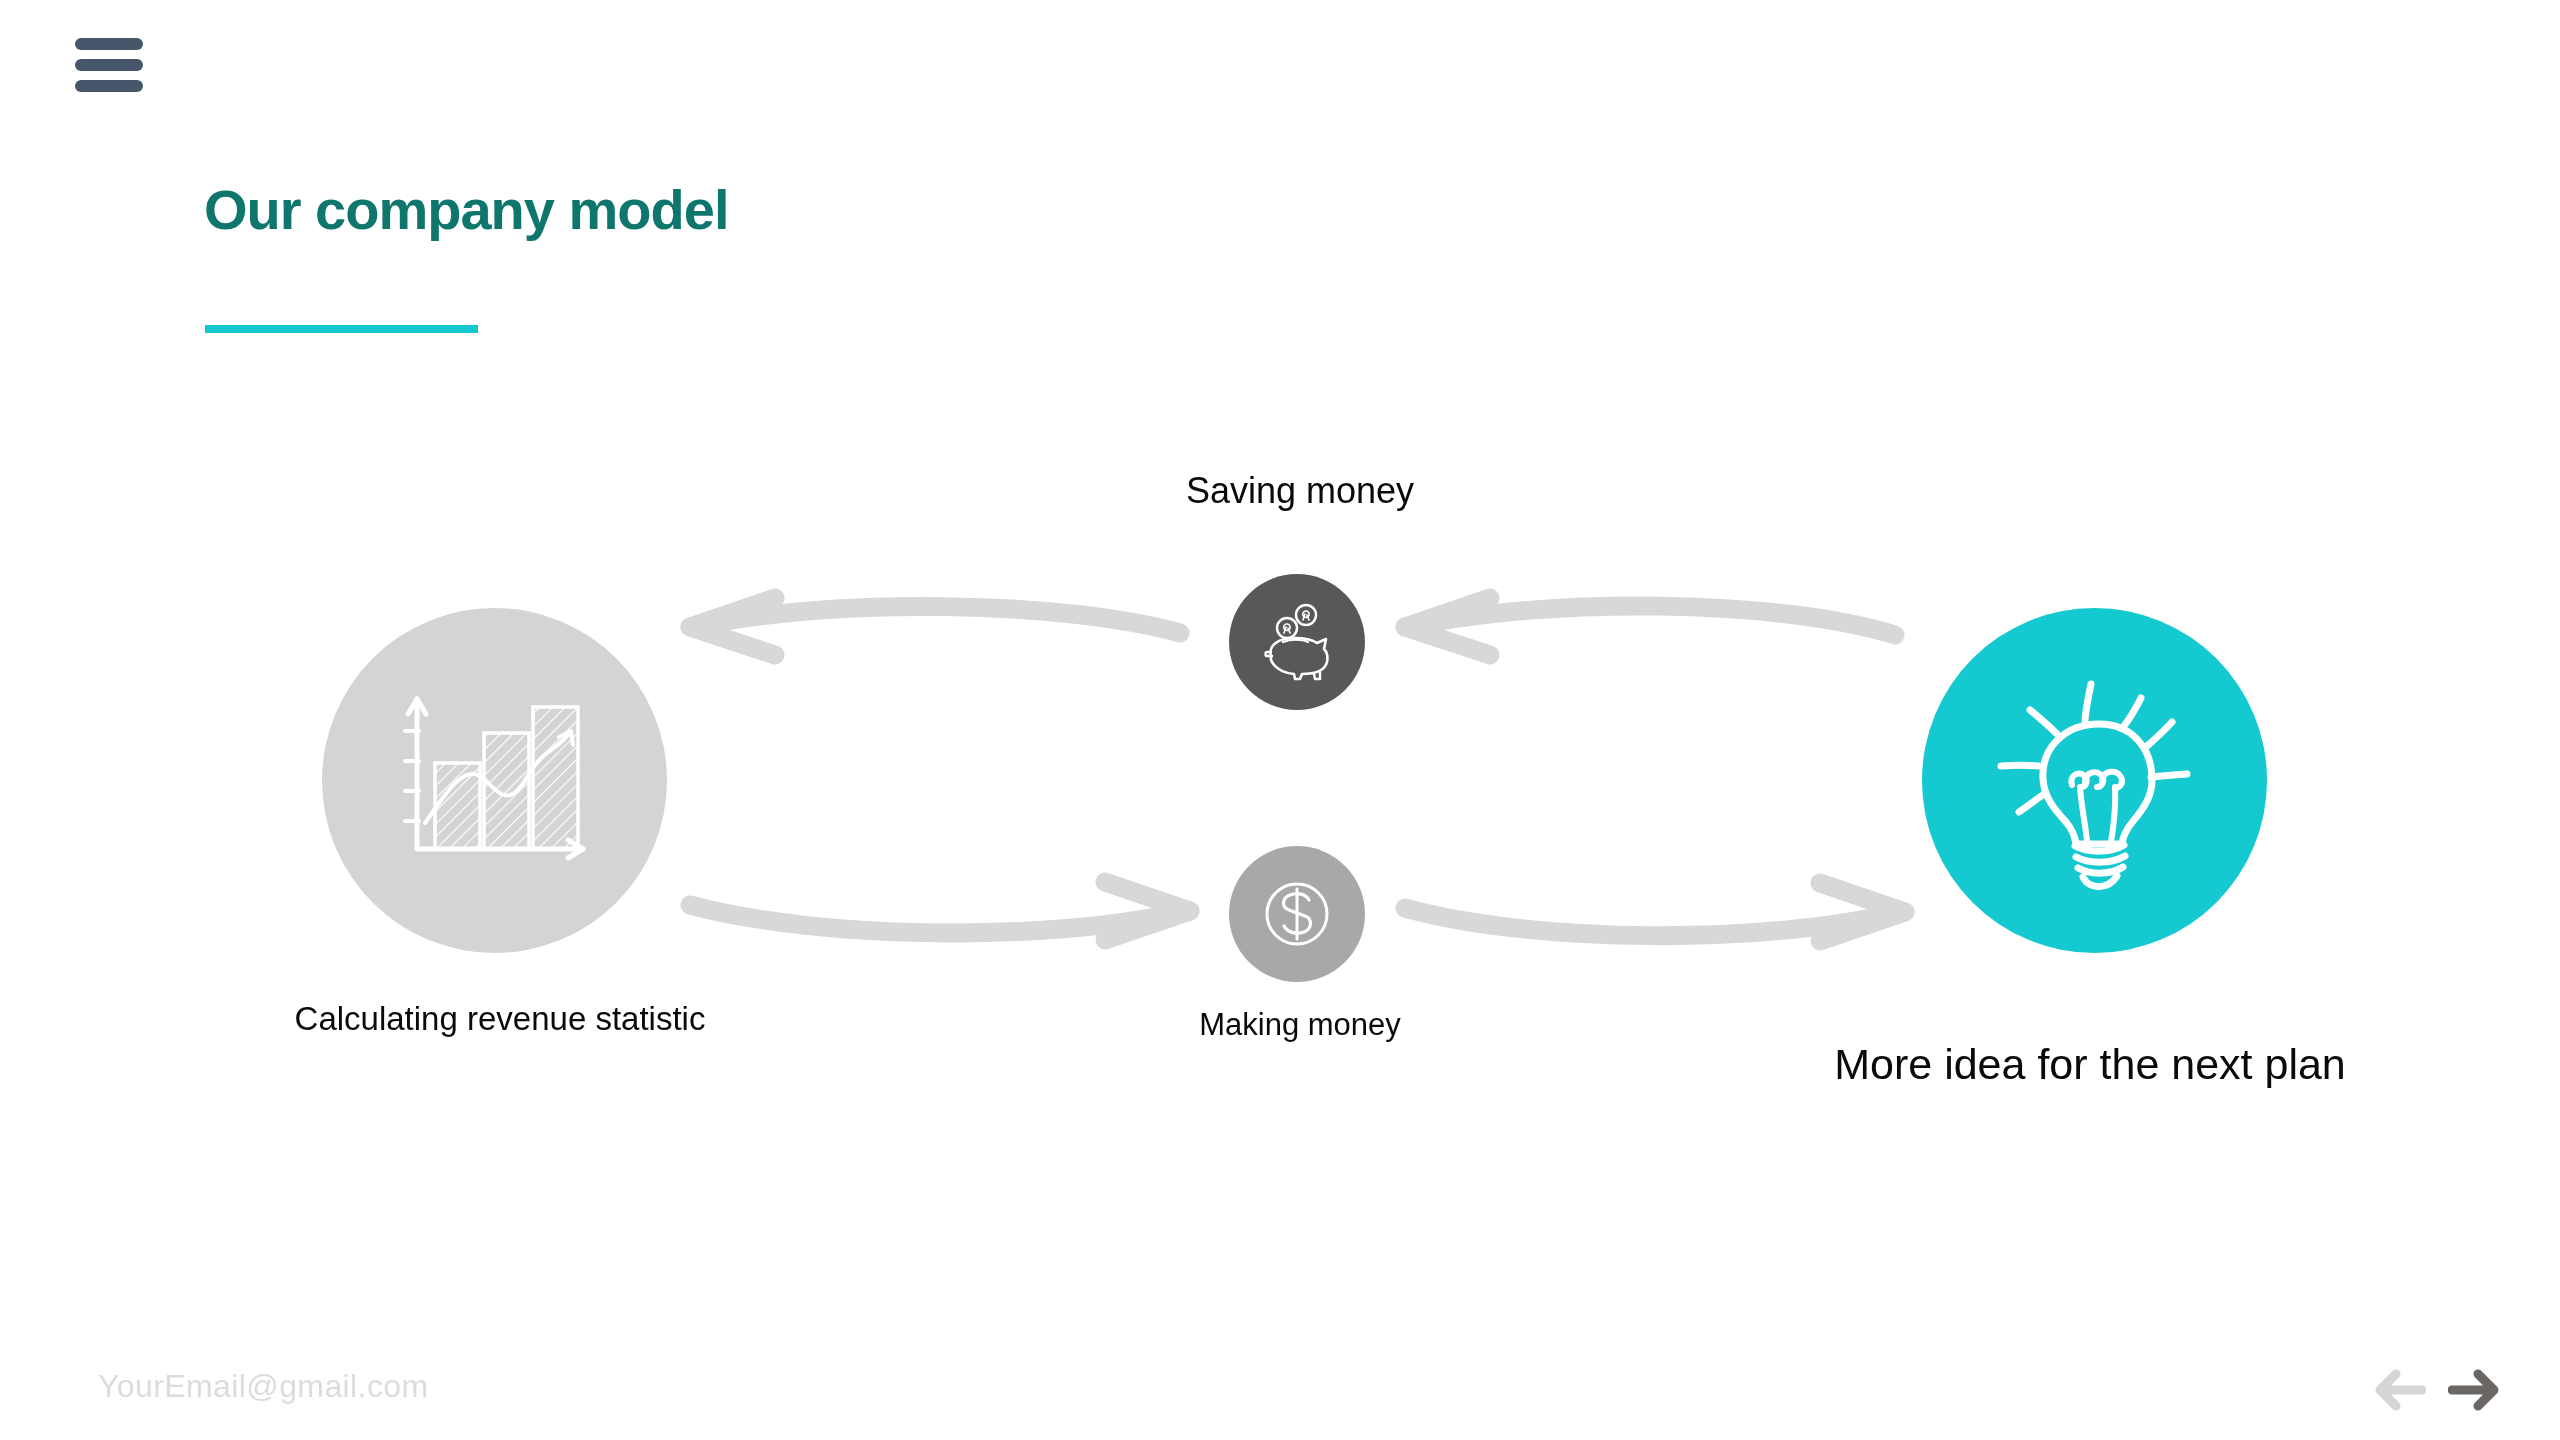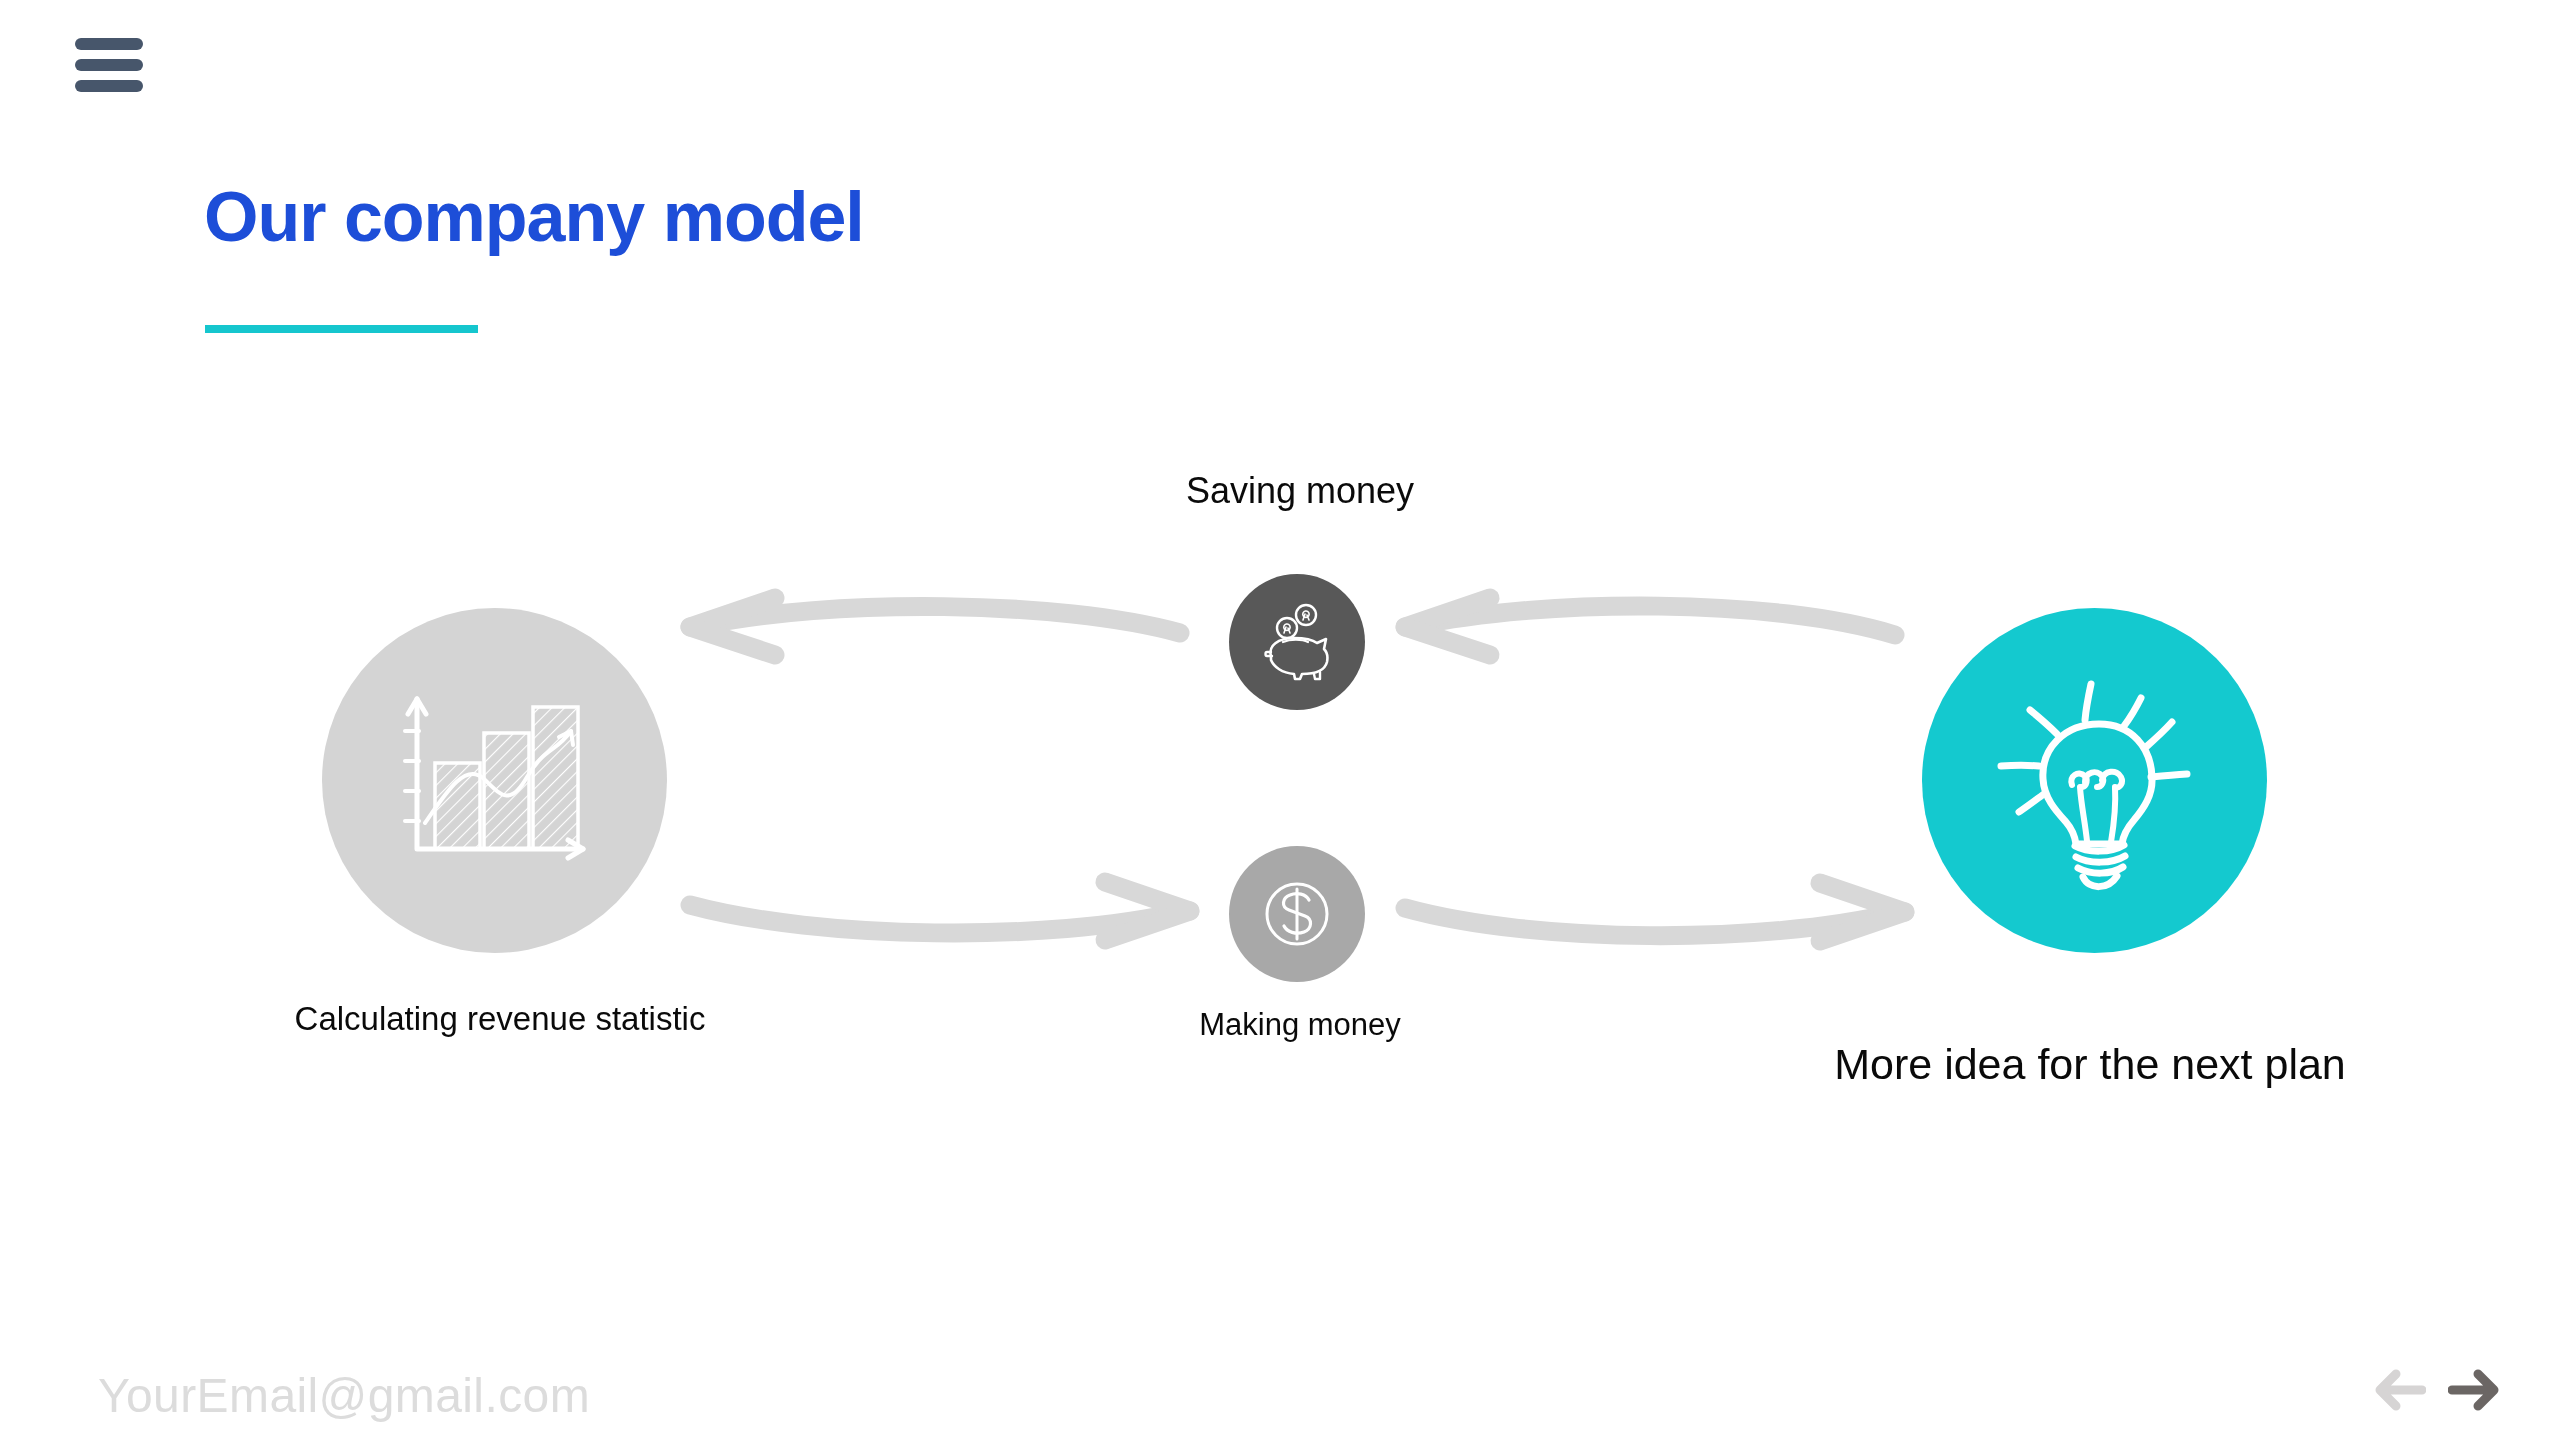--- a/index.html
+++ b/index.html
@@ -33,23 +33,23 @@
     height: 12px;
     border-radius: 6px;
     background: #47566b;
   }
 
   
   #page-title {
     position: absolute;
     left: 204px;
     top: 182px;
-    font-size: 70px;
+    font-size: 56px;
     font-weight: bold;
-    color: #1d4ed8;
+    color: #0f766e;
     letter-spacing: -1px;
     line-height: 1;
     white-space: nowrap;
   }
   #title-underline {
     position: absolute;
     left: 205px;
     top: 325px;
     width: 273px;
     height: 8px;
@@ -142,21 +142,21 @@
   
   .curved-arrow {
     position: absolute;
   }
 
   
   #footer-email {
     position: absolute;
     left: 98px;
     top: 1368px;
-    font-size: 48px;
+    font-size: 32px;
     color: #dcdcdc;
     font-weight: normal;
     letter-spacing: 0.4px;
   }
   #nav-controls {
     position: absolute;
     right: 60px;
     top: 1368px;
     display: flex;
     gap: 22px;

